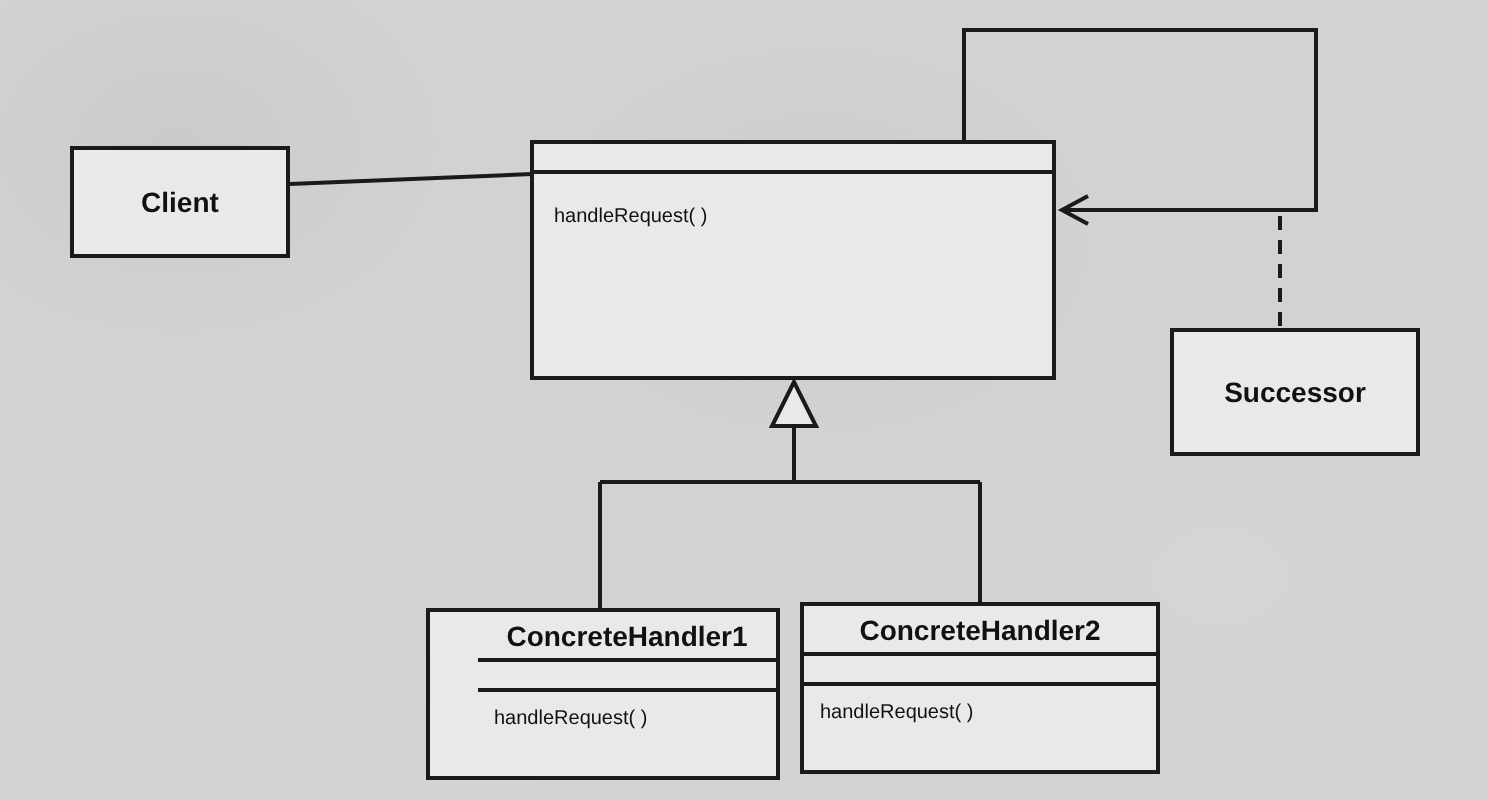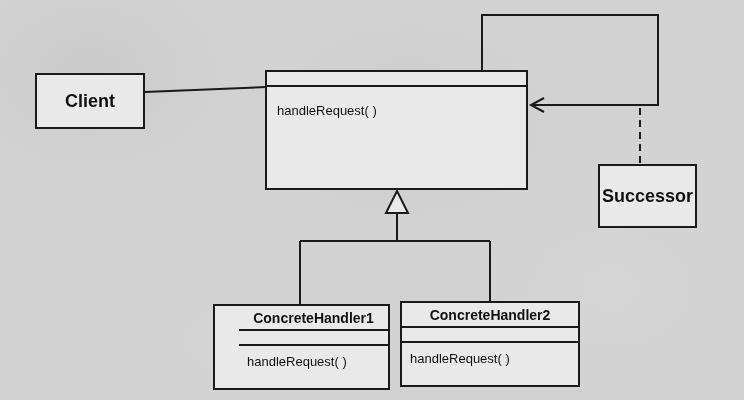--- a/index.html
+++ b/index.html
@@ -43,29 +43,29 @@
   .class-title.italic {
     font-style: italic;
   }
   .empty-compartment {
     box-sizing: border-box;
     height: 15px;
     border-bottom: 2px solid #1a1a1a;
   }
   .method-compartment {
     box-sizing: border-box;
-    font-size: 13px;
+    font-size: 10px;
     padding: 6px 0 0 10px;
   }
   .simple-label-box {
     display: flex;
     align-items: center;
     justify-content: center;
     font-weight: bold;
-    font-size: 18px;
+    font-size: 14px;
   }
 </style>
 </head>
 <body>
 
 <div id="stage">
 
   <svg id="connector-layer" width="744" height="400" viewBox="0 0 744 400">
 
     <line x1="145" y1="92" x2="266" y2="87" stroke="#1a1a1a" stroke-width="2"></line>
@@ -85,21 +85,21 @@
 
   <div class="uml-box simple-label-box" style="left:35px; top:73px; width:110px; height:56px;">
     <span>Client</span>
   </div>
 
   <div class="uml-box" style="left:265px; top:70px; width:263px; height:120px;">
     <div class="empty-compartment"></div>
     <div class="method-compartment" style="padding-top:16px;">handleRequest( )</div>
   </div>
 
-  <div class="uml-box simple-label-box" style="left:585px; top:164px; width:99px; height:64px;margin-left:13px;">
+  <div class="uml-box simple-label-box" style="left:585px; top:164px; width:125px; height:64px;">
     <span>Successor</span>
   </div>
 
   <div class="uml-box" style="left:213px; top:304px; width:177px; height:86px;padding-left:24px;">
     <div class="class-title">ConcreteHandler1</div>
     <div class="empty-compartment"></div>
     <div class="method-compartment" style="padding-top:8px; padding-left:8px;">handleRequest( )</div>
   </div>
 
   <div class="uml-box" style="left:400px; top:301px; width:180px; height:86px;">

